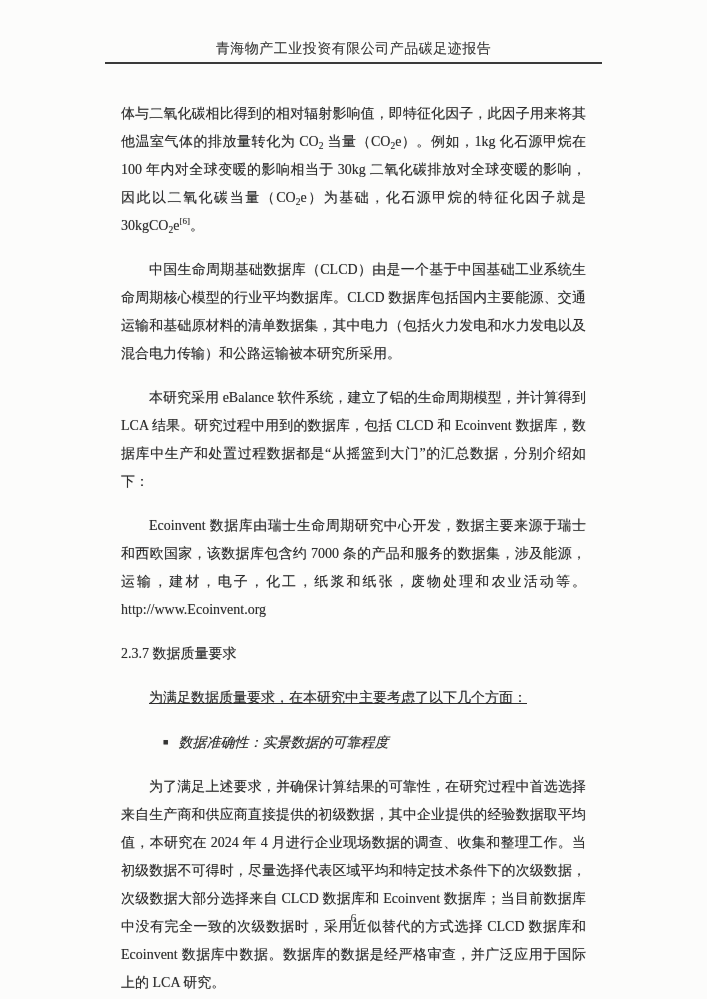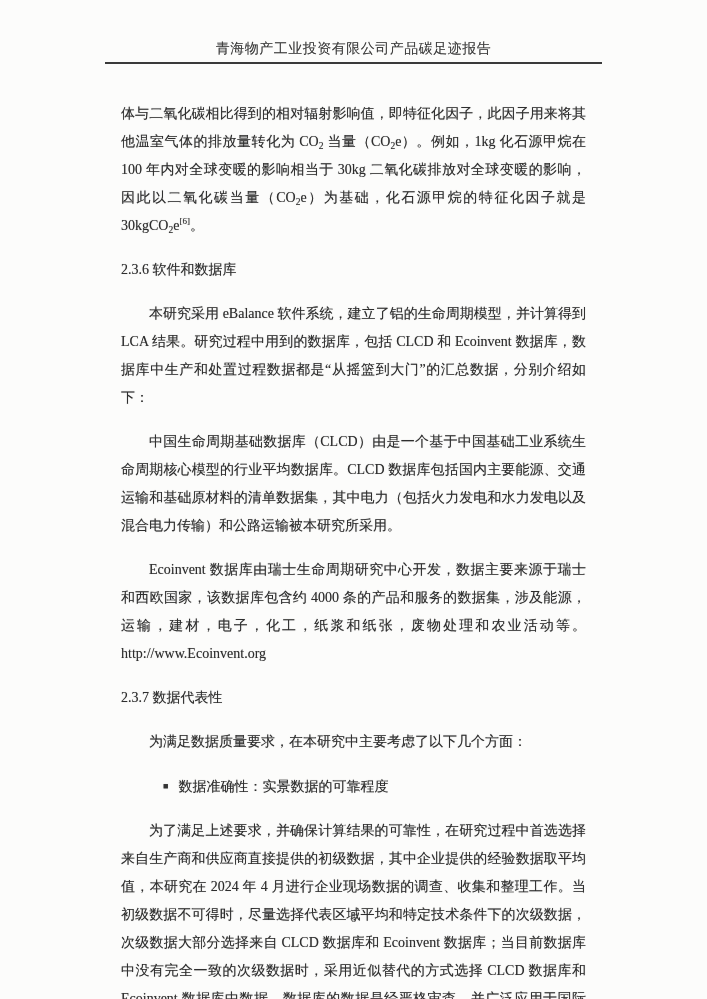--- a/index.html
+++ b/index.html
@@ -41,23 +41,23 @@
     text-align: justify;
     text-shadow: 0 0 0.7px rgba(55,55,55,0.5);
   }
   .content p {
     margin: 16px;
     padding: 0;
   }
   .para-indent { text-indent: 28px; margin-top: 5px !important; }
   .para-cont   { text-indent: 0; }
   .heading     { text-indent: 0; margin-top: 2px !important; }
-  .lead        { text-indent: 28px; margin-top: 5px !important; }
+  .lead        { text-indent: 28px; margin-top: 5px !important; text-decoration: underline; }
   .closing     { text-indent: 28px; margin-top: 4px !important; }
-  .bullet      { text-indent: 42px; }
+  .bullet      { text-indent: 42px; font-style: italic; }
   .bullet-mark {
     font-size: 9px;
     vertical-align: 2px;
     margin-right: 10px;
     color: #333;
   }
   sub.co2 {
     font-size: 9.5px;
     vertical-align: -3px;
     line-height: 0;
@@ -84,29 +84,28 @@
 <div class="page">
 
   <header class="page-header">
     <span>青海物产工业投资有限公司产品碳足迹报告</span>
   </header>
 
   <main class="content">
 
     <p class="para-cont">体与二氧化碳相比得到的相对辐射影响值，即特征化因子，此因子用来将其他温室气体的排放量转化为 CO<sub class="co2">2</sub> 当量（CO<sub class="co2">2</sub>e）。例如，1kg 化石源甲烷在 100 年内对全球变暖的影响相当于 30kg 二氧化碳排放对全球变暖的影响，因此以二氧化碳当量（CO<sub class="co2">2</sub>e）为基础，化石源甲烷的特征化因子就是 30kgCO<sub class="co2">2</sub>e<sup class="ref">[6]</sup>。</p>
 
-    <p class="heading">2.3.6 软件和数据库</p>
+
+    <p class="para-indent">中国生命周期基础数据库（CLCD）由是一个基于中国基础工业系统生命周期核心模型的行业平均数据库。CLCD 数据库包括国内主要能源、交通运输和基础原材料的清单数据集，其中电力（包括火力发电和水力发电以及混合电力传输）和公路运输被本研究所采用。</p>
 
     <p class="para-indent">本研究采用 eBalance 软件系统，建立了铝的生命周期模型，并计算得到 LCA 结果。研究过程中用到的数据库，包括 CLCD 和 Ecoinvent 数据库，数据库中生产和处置过程数据都是“从摇篮到大门”的汇总数据，分别介绍如下：</p>
 
-    <p class="para-indent">中国生命周期基础数据库（CLCD）由是一个基于中国基础工业系统生命周期核心模型的行业平均数据库。CLCD 数据库包括国内主要能源、交通运输和基础原材料的清单数据集，其中电力（包括火力发电和水力发电以及混合电力传输）和公路运输被本研究所采用。</p>
+    <p class="para-indent">Ecoinvent 数据库由瑞士生命周期研究中心开发，数据主要来源于瑞士和西欧国家，该数据库包含约 7000 条的产品和服务的数据集，涉及能源，运输，建材，电子，化工，纸浆和纸张，废物处理和农业活动等。http://www.Ecoinvent.org</p>
 
-    <p class="para-indent">Ecoinvent 数据库由瑞士生命周期研究中心开发，数据主要来源于瑞士和西欧国家，该数据库包含约 4000 条的产品和服务的数据集，涉及能源，运输，建材，电子，化工，纸浆和纸张，废物处理和农业活动等。http://www.Ecoinvent.org</p>
-
-    <p class="heading">2.3.7 数据代表性</p>
+    <p class="heading">2.3.7 数据质量要求</p>
 
     <p class="lead">为满足数据质量要求，在本研究中主要考虑了以下几个方面：</p>
 
     <p class="bullet"><span class="bullet-mark">■</span><span>数据准确性：实景数据的可靠程度</span></p>
 
 
 
     <p class="closing">为了满足上述要求，并确保计算结果的可靠性，在研究过程中首选选择来自生产商和供应商直接提供的初级数据，其中企业提供的经验数据取平均值，本研究在 2024 年 4 月进行企业现场数据的调查、收集和整理工作。当初级数据不可得时，尽量选择代表区域平均和特定技术条件下的次级数据，次级数据大部分选择来自 CLCD 数据库和 Ecoinvent 数据库；当目前数据库中没有完全一致的次级数据时，采用近似替代的方式选择 CLCD 数据库和 Ecoinvent 数据库中数据。数据库的数据是经严格审查，并广泛应用于国际上的 LCA 研究。</p>
 
   </main>

